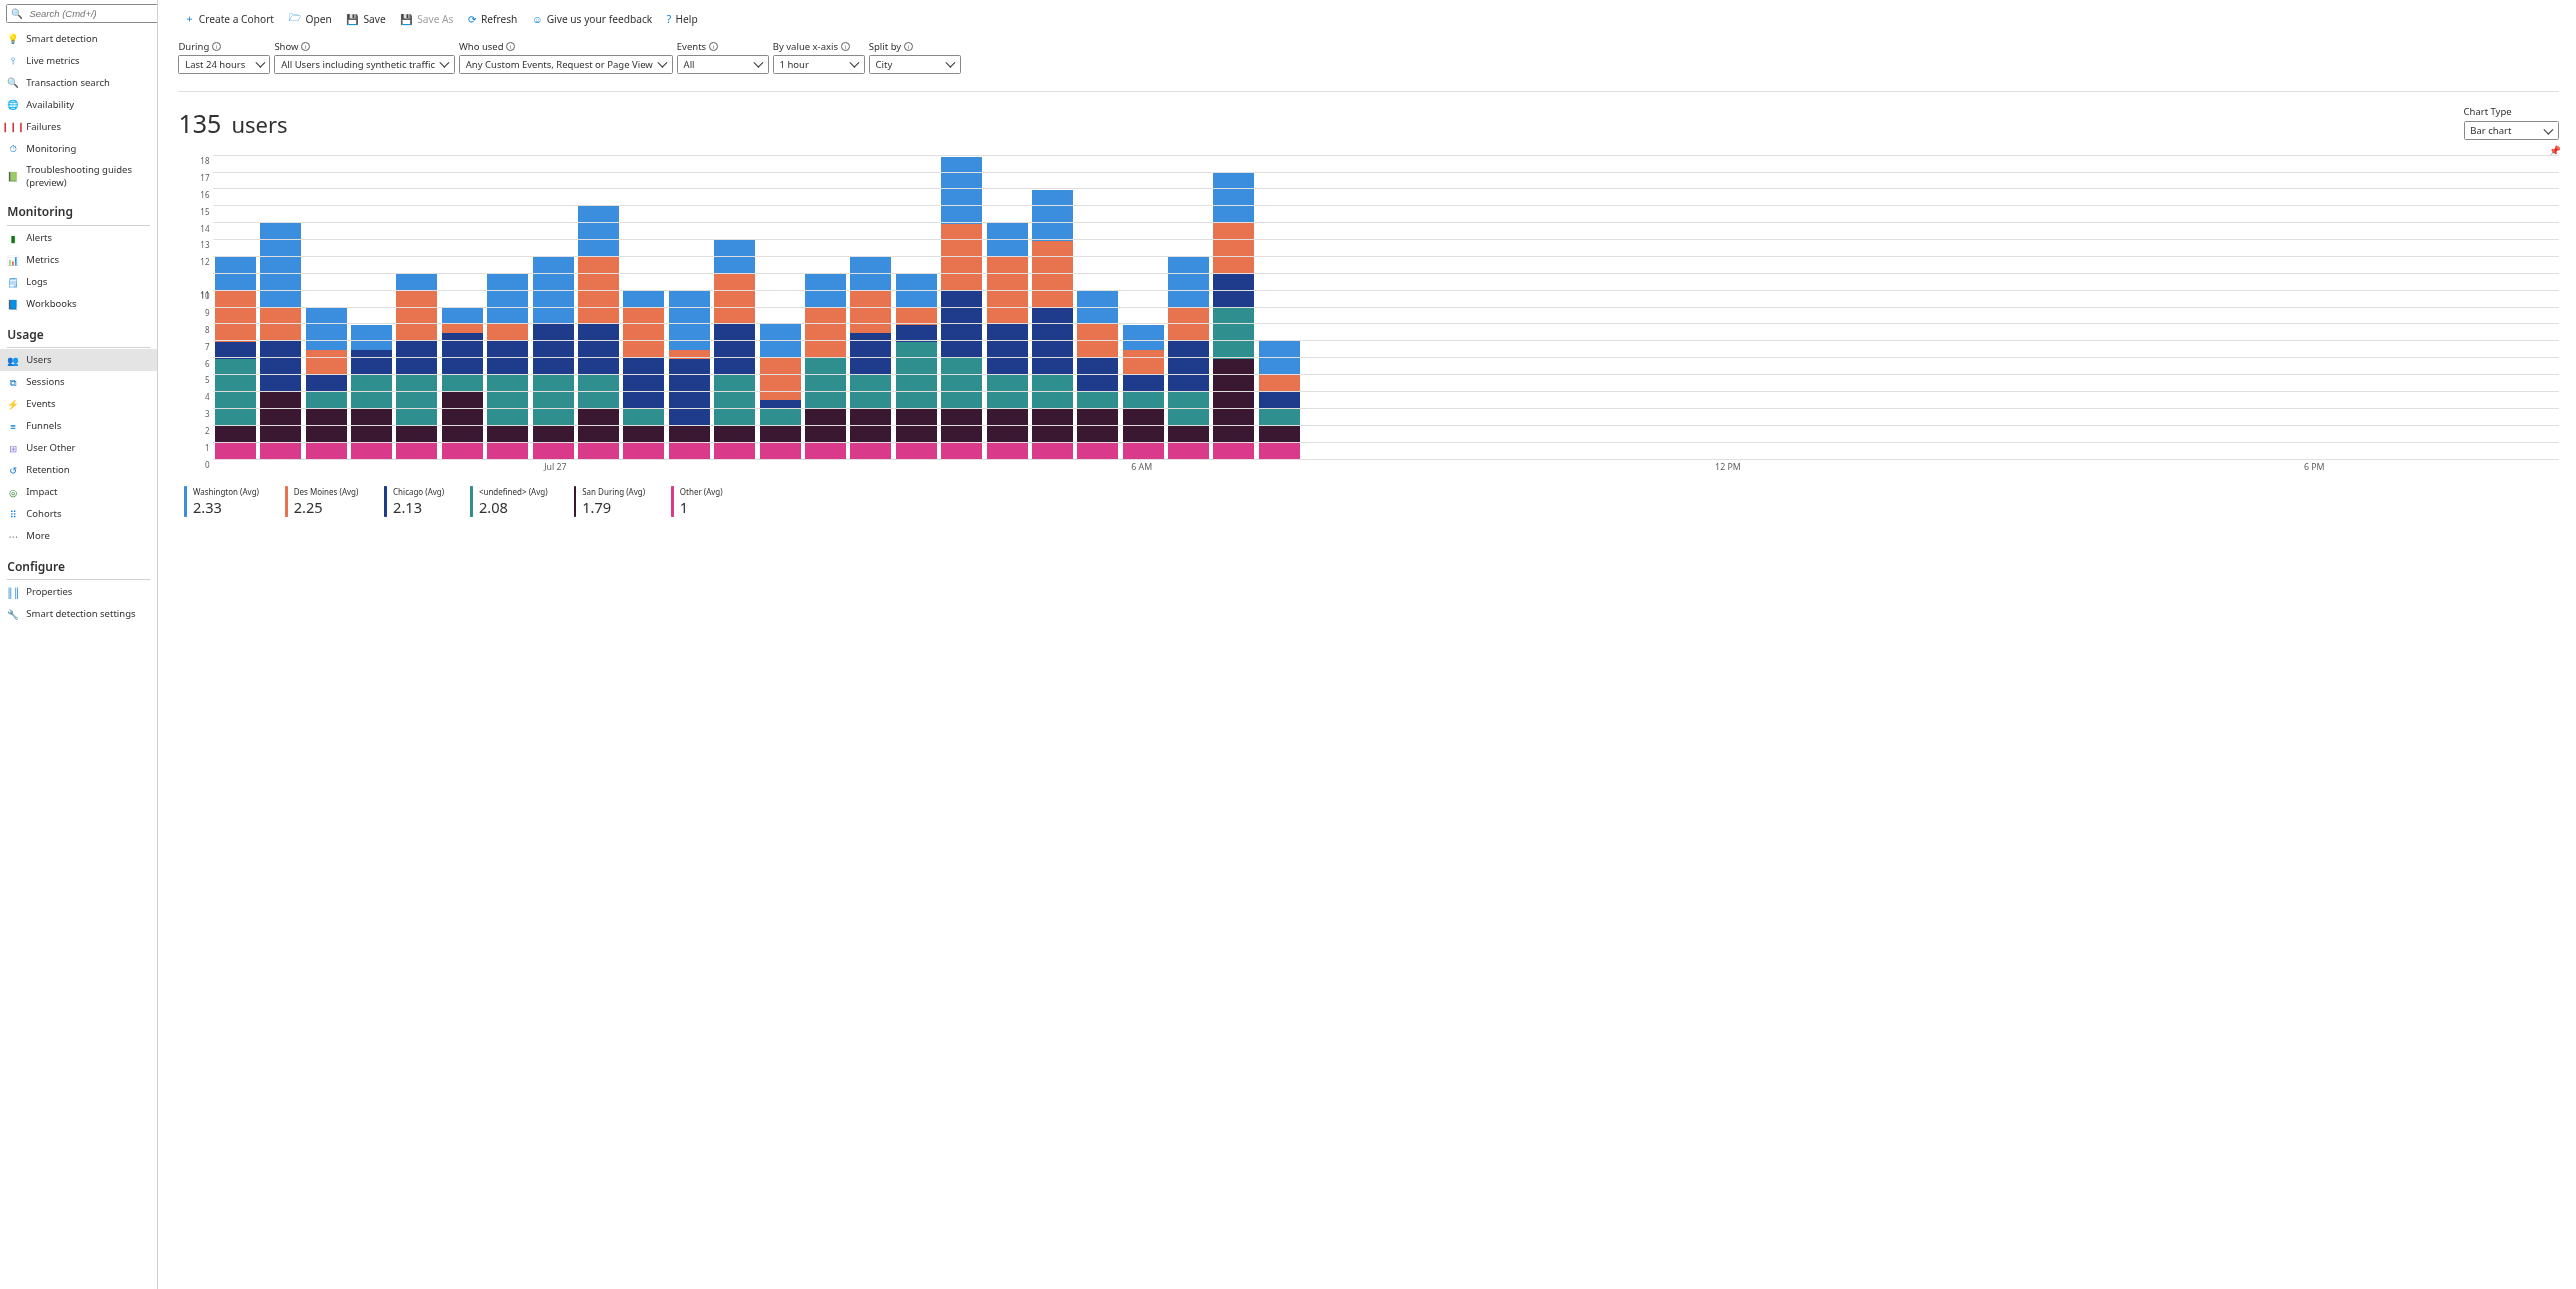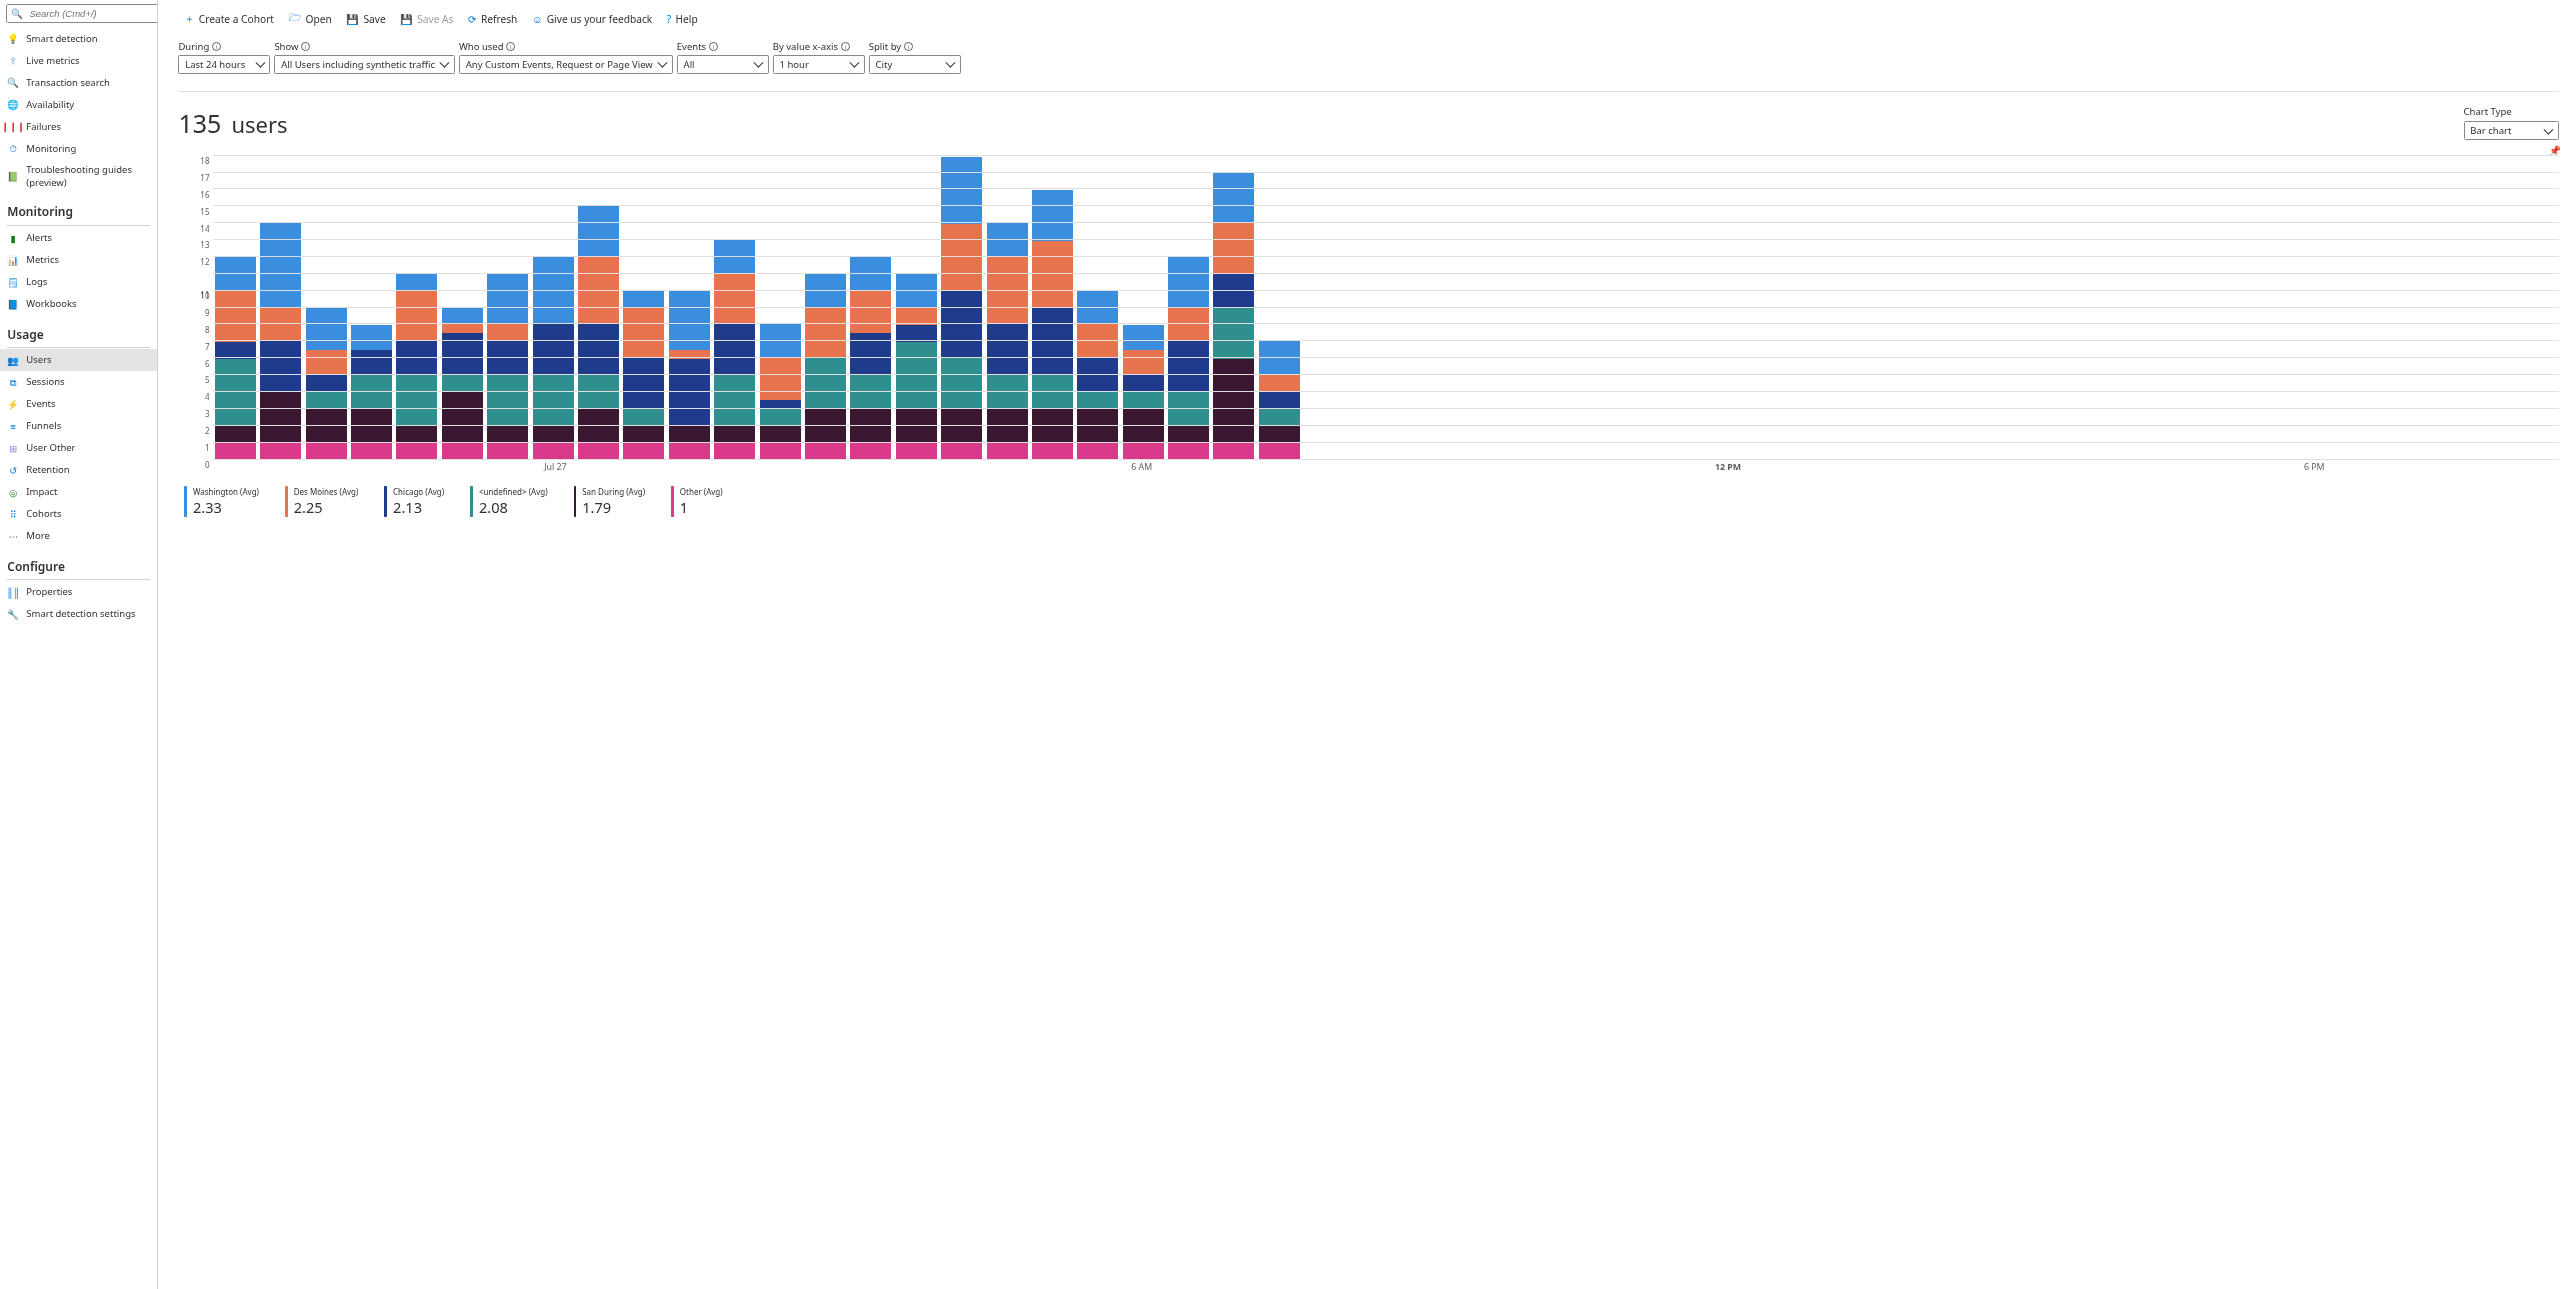--- a/index.html
+++ b/index.html
@@ -510,21 +510,21 @@
               <div class="seg" style="height: 17px; background: rgb(232, 116, 79);"></div>
               <div class="seg" style="height: 17px; background: rgb(31, 59, 140);"></div>
               <div class="seg" style="height: 17px; background: rgb(47, 143, 143);"></div>
               <div class="seg" style="height: 17px; background: rgb(58, 24, 50);"></div>
               <div class="seg" style="height: 17px; background: rgb(217, 58, 138);"></div>
             </div>
           </div>
         <div class="x-axis" id="x-axis">
             <div class="x-tick" style="left: 14.5833%;">Jul 27</div>
             <div class="x-tick" style="left: 39.5833%;">6 AM</div>
-            <div class="x-tick" style="left: 64.5833%; font-weight: bold;">12 PM</div>
+            <div class="x-tick" style="left: 64.5833%;">12 PM</div>
             <div class="x-tick" style="left: 89.5833%;">6 PM</div>
           </div>
       <div class="gridline" style="bottom: 17.5px;"></div>
           <div class="gridline" style="bottom: 34px;"></div>
           <div class="gridline" style="bottom: 51px;"></div>
           <div class="gridline" style="bottom: 68px;"></div>
           <div class="gridline" style="bottom: 85px;"></div>
           <div class="gridline" style="bottom: 102px;"></div>
           <div class="gridline" style="bottom: 119px;"></div>
           <div class="gridline" style="bottom: 136px;"></div>

